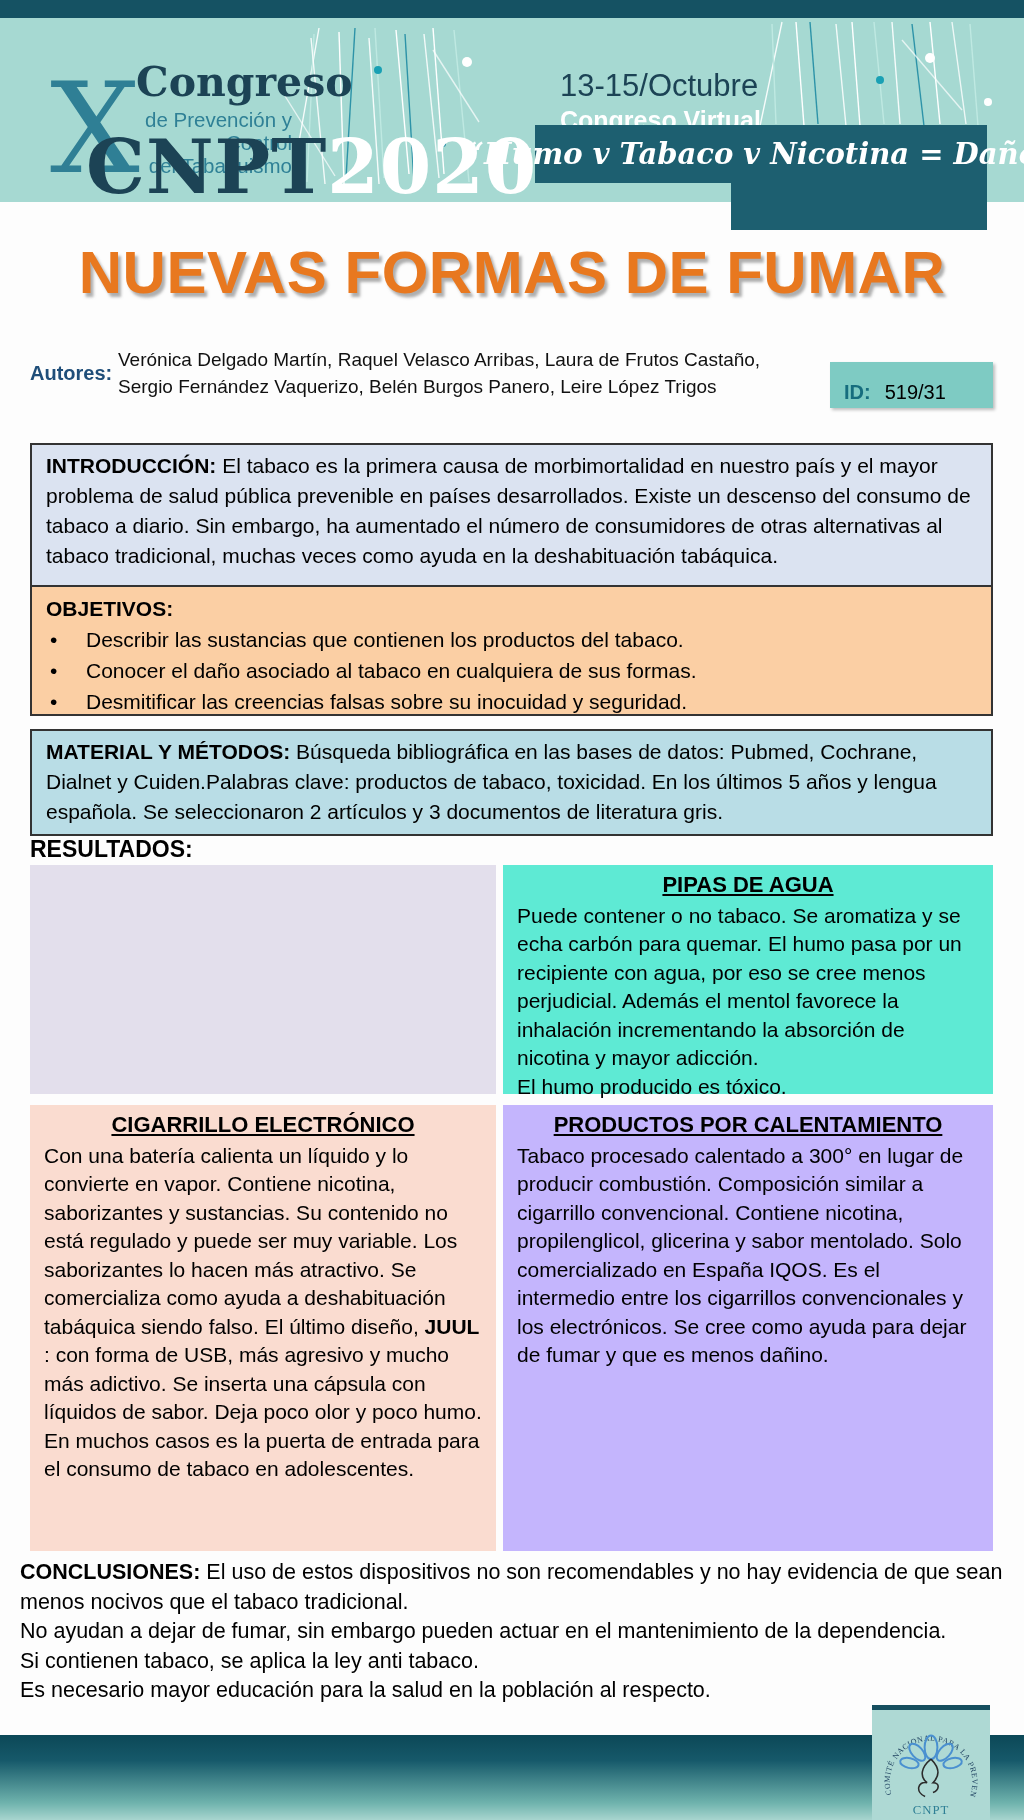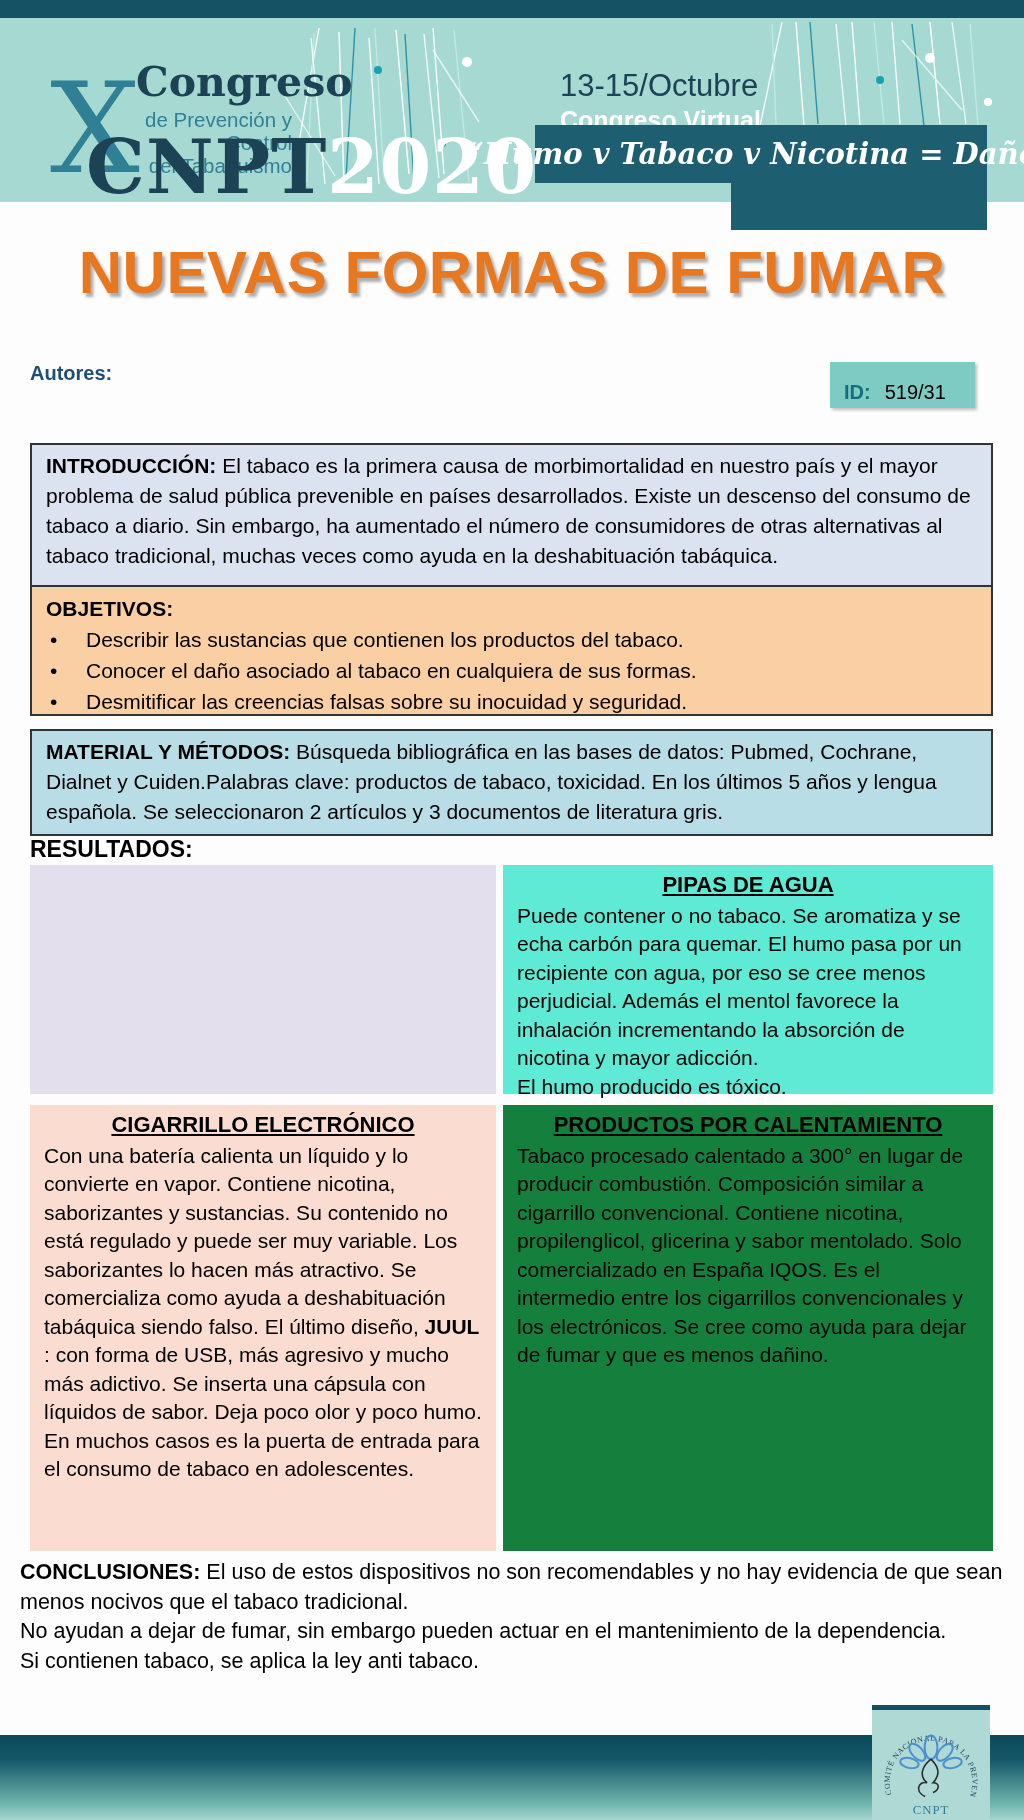--- a/index.html
+++ b/index.html
@@ -25,21 +25,21 @@
       display:flex;align-items:center;justify-content:center;}
   .quote-ext{left:731px;top:183px;width:256px;height:47px;background:#1d5f70;}
   .quote-text{color:#fff;font-family:"DejaVu Serif",serif;font-style:italic;font-weight:bold;
       font-size:29px;white-space:nowrap;}
 
   
   .title{left:0;top:238px;width:1024px;text-align:center;color:#e8781f;font-weight:bold;
       font-size:60px;letter-spacing:.5px;text-shadow:3px 4px 3px rgba(110,110,110,.55);}
   .authors-label{left:30px;top:362px;color:#1f4e79;font-weight:bold;font-size:20px;}
   .authors-names{left:118px;top:346px;width:700px;font-size:19px;line-height:27px;color:#111;}
-  .id-box{left:830px;top:362px;width:145px;height:46px;background:#7ecbc3;
+  .id-box{left:830px;top:362px;width:163px;height:46px;background:#7ecbc3;
       box-shadow:2px 2px 3px rgba(0,0,0,.25);display:flex;align-items:flex-end;
       padding:0 0 4px 14px;box-sizing:border-box;}
   .id-box .idl{color:#166d7e;font-weight:bold;font-size:20px;margin-right:14px;}
   .id-box .idv{color:#000;font-size:20px;}
 
   
   .secbox{box-sizing:border-box;border:2px solid #333;padding:6px 14px;font-size:21px;
       line-height:30px;}
   .secbox .b{font-weight:bold;}
   .box-intro{left:30px;top:420px;width:963px;height:150px;background:#dbe3f1;margin-top:23px;}
@@ -50,21 +50,21 @@
 
   .res-label{left:30px;top:836px;font-weight:bold;font-size:23px;color:#000;}
 
   
   .rbox{box-sizing:border-box;padding:4px 14px 6px 14px;font-size:21px;line-height:28.5px;}
   .rbox h3{margin:2px 0 2px 0;text-align:center;font-size:22px;text-decoration:underline;
       color:#000;}
   .r-liar{left:30px;top:865px;width:466px;height:229px;background:#e3dfec;}
   .r-pipas{left:503px;top:865px;width:490px;height:229px;background:#5eead4;}
   .r-ecig{left:30px;top:1105px;width:466px;height:446px;background:#fadcd0;}
-  .r-heat{left:503px;top:1105px;width:490px;height:446px;background:#15803d;}
+  .r-heat{left:503px;top:1105px;width:490px;height:446px;background:#c4b5fd;}
 
   
   .concl{left:20px;top:1558px;width:990px;font-size:21.5px;line-height:29.5px;color:#000;}
   .concl .b{font-weight:bold;}
   .concl p{margin:0;}
 
   
   .bottom-bar{left:0;top:1735px;width:1024px;height:85px;
       background:linear-gradient(#0c4857,#16596a 30%,#6fb3ad 80%,#a8d5cf);}
   .cnpt-box{left:872px;top:1705px;width:118px;height:115px;background:#aed9d4;
@@ -132,20 +132,21 @@
     <div class="abs hvirtual">Congreso Virtual</div>
   </div>
   <div class="abs quote-box">
     <span class="quote-text">“Humo v Tabaco v Nicotina = Daño”</span>
   </div>
   <div class="abs quote-ext"></div>
 
   <div class="abs title">NUEVAS FORMAS DE FUMAR</div>
 
   <div class="abs authors-label">Autores:</div>
+  <div class="abs authors-names">Verónica Delgado Martín, Raquel Velasco Arribas, Laura de Frutos Castaño, Sergio Fernández Vaquerizo, Belén Burgos Panero, Leire López Trigos</div>
   <div class="abs id-box">
     <span class="idl">ID:</span>
     <span class="idv">519/31</span>
   </div>
 
   <div class="abs secbox box-intro">
     <span class="b">INTRODUCCIÓN:</span><span> El tabaco es la primera causa de morbimortalidad en nuestro país y el mayor problema de salud pública prevenible en países desarrollados. Existe un descenso del consumo de tabaco a diario. Sin embargo, ha aumentado el número de consumidores de otras alternativas al tabaco tradicional, muchas veces como ayuda en la deshabituación tabáquica.</span>
   </div>
 
   <div class="abs secbox box-obj">
@@ -186,20 +187,21 @@
 
   <div class="abs rbox r-heat">
     <h3>PRODUCTOS POR CALENTAMIENTO</h3>
     <div>Tabaco procesado calentado a 300° en lugar de producir combustión. Composición similar a cigarrillo convencional. Contiene nicotina, propilenglicol, glicerina y sabor mentolado. Solo comercializado en España IQOS. Es el intermedio entre los cigarrillos convencionales y los electrónicos. Se cree como ayuda para dejar de fumar y que es menos dañino.</div>
   </div>
 
   <div class="abs concl">
     <p><span class="b">CONCLUSIONES:</span><span> El uso de estos dispositivos no son recomendables y no hay evidencia de que sean menos nocivos que el tabaco tradicional.</span></p>
     <p>No ayudan a dejar de fumar, sin embargo pueden actuar en el mantenimiento de la dependencia.</p>
     <p>Si contienen tabaco, se aplica la ley anti tabaco.</p>
+    <p>Es necesario mayor educación para la salud en la población al respecto.</p>
   </div>
 
   <div class="abs bottom-bar"></div>
   <div class="abs cnpt-box">
     <svg width="118" height="112" viewBox="0 0 120 114">
       <defs>
         <path id="ringPath" d="M 20,86 A 42,42 0 1 1 100,86"></path>
       </defs>
       <text font-family="Liberation Serif, serif" font-size="8" letter-spacing="0.6" fill="#1c3f5e">
         <textPath href="#ringPath" id="ring-text-target">COMITÉ NACIONAL PARA LA PREVENCIÓN DEL TABAQUISMO</textPath>

